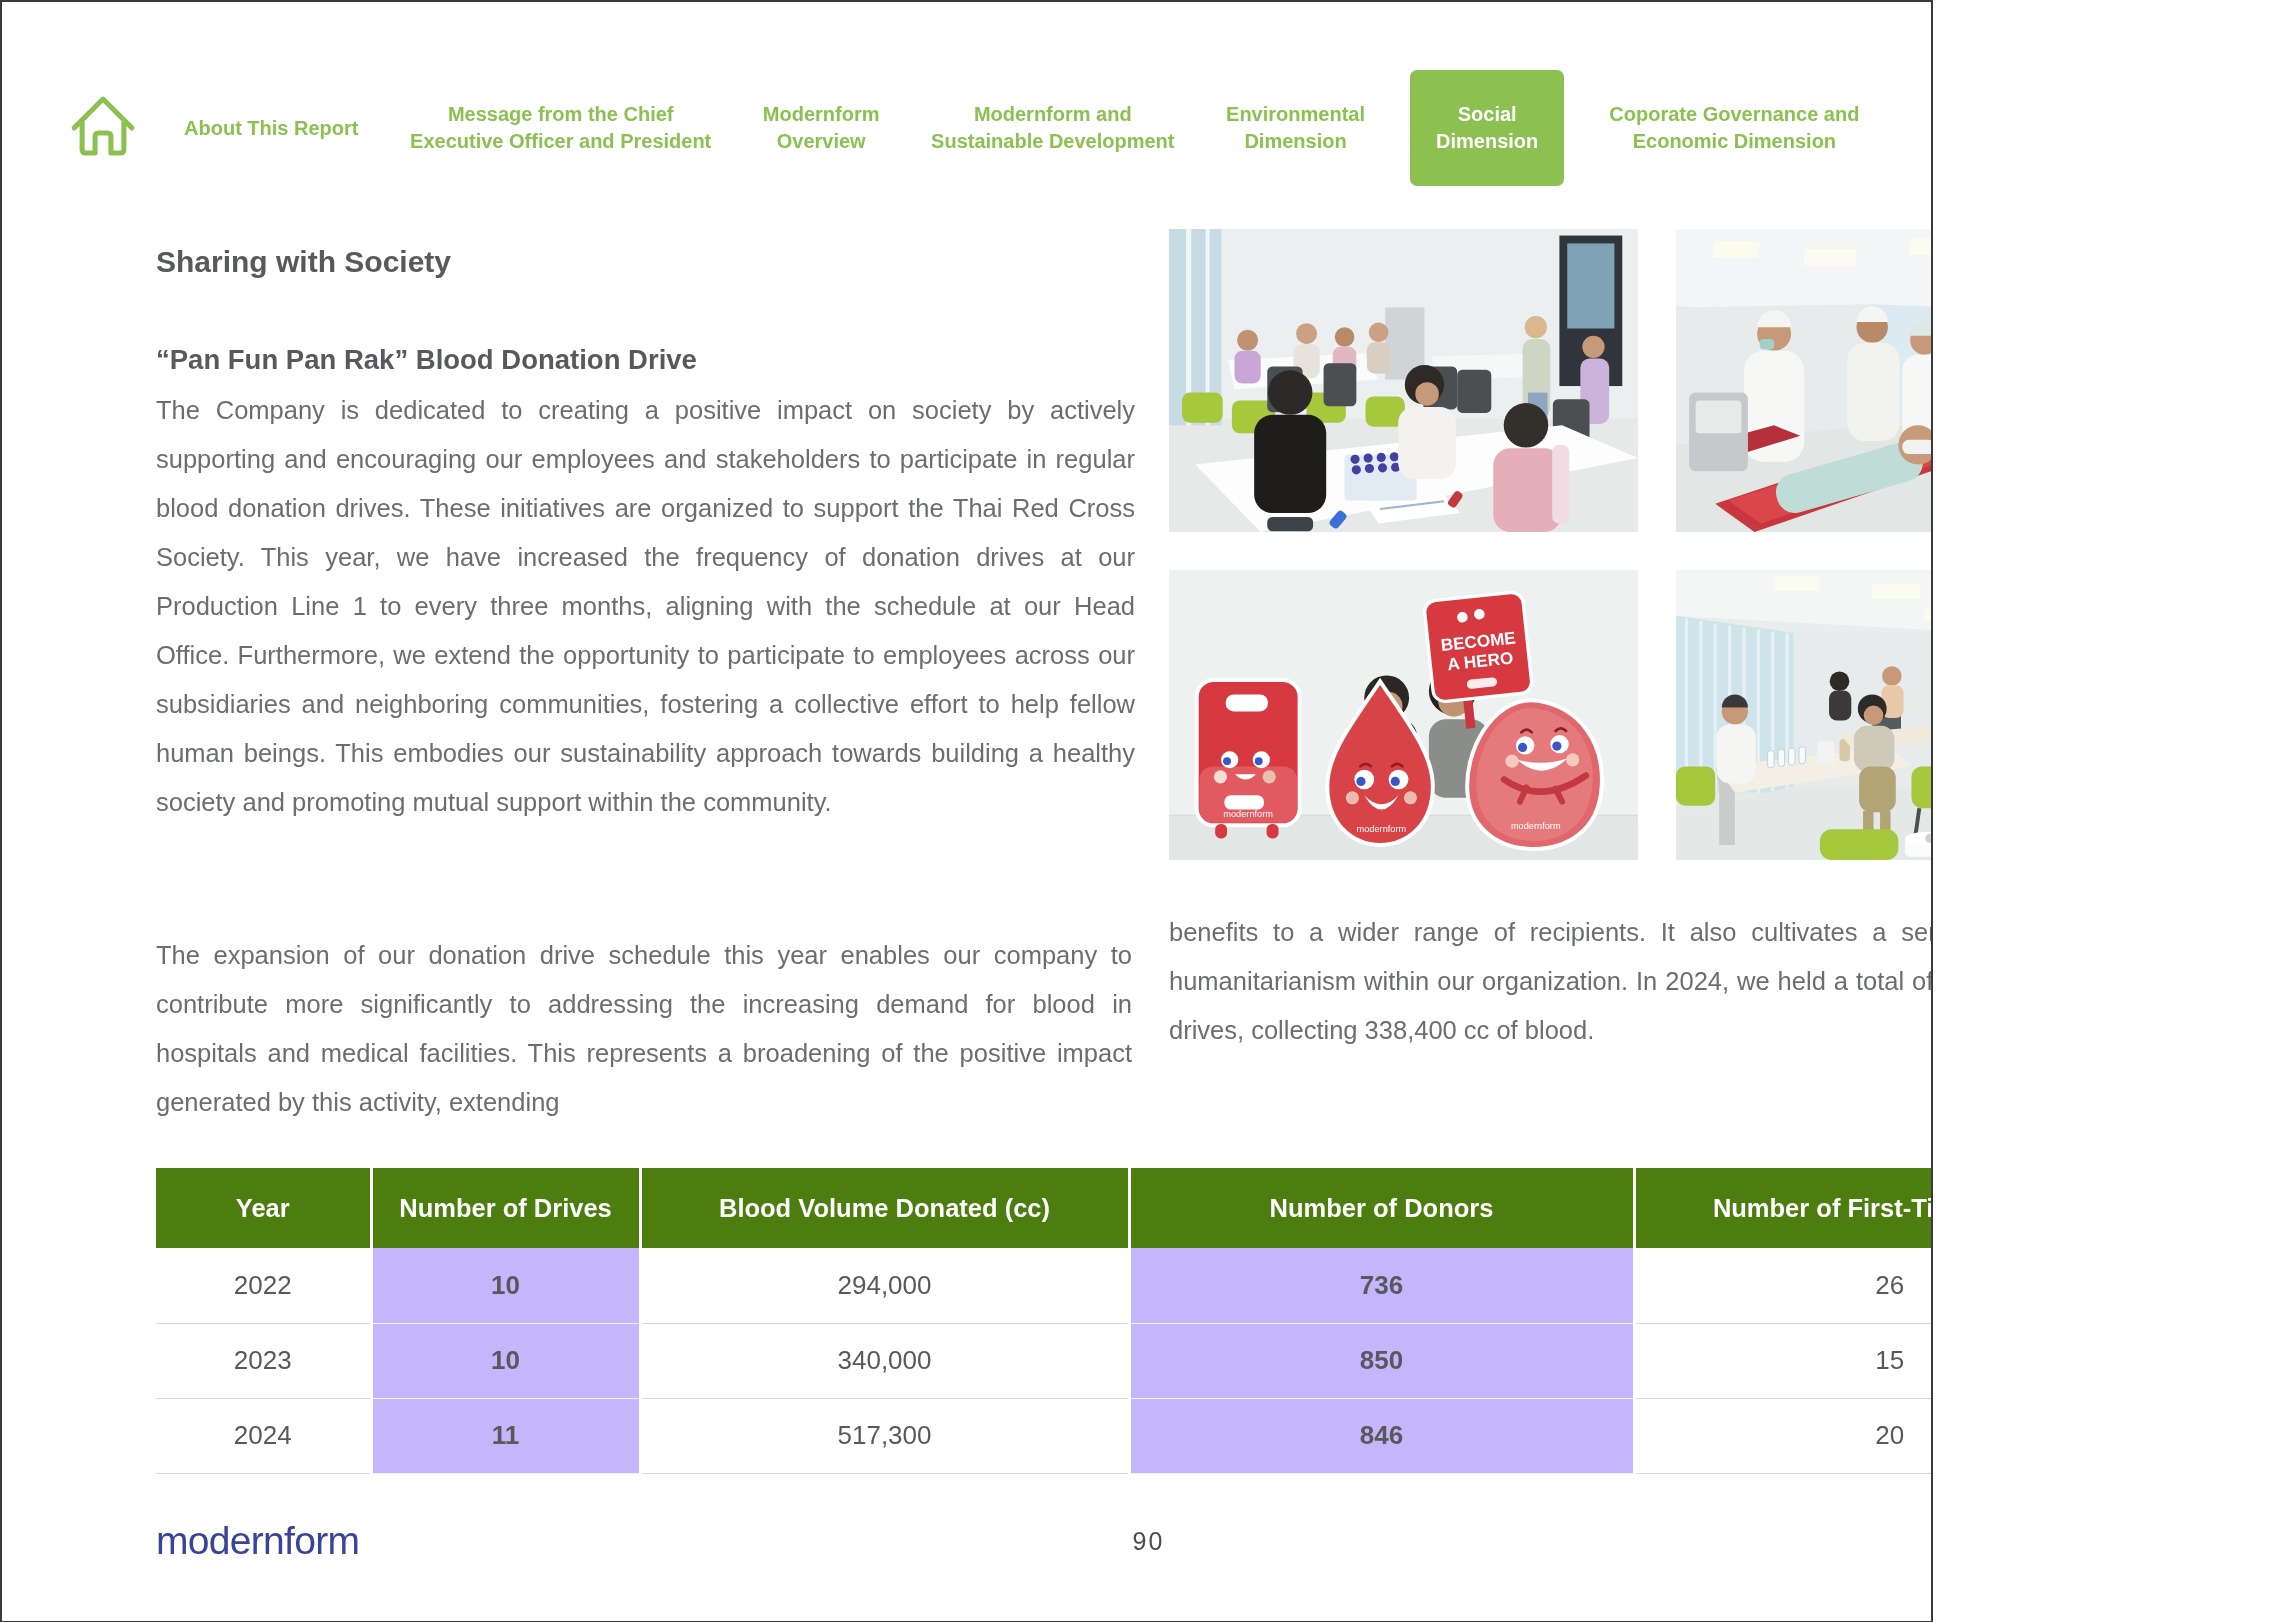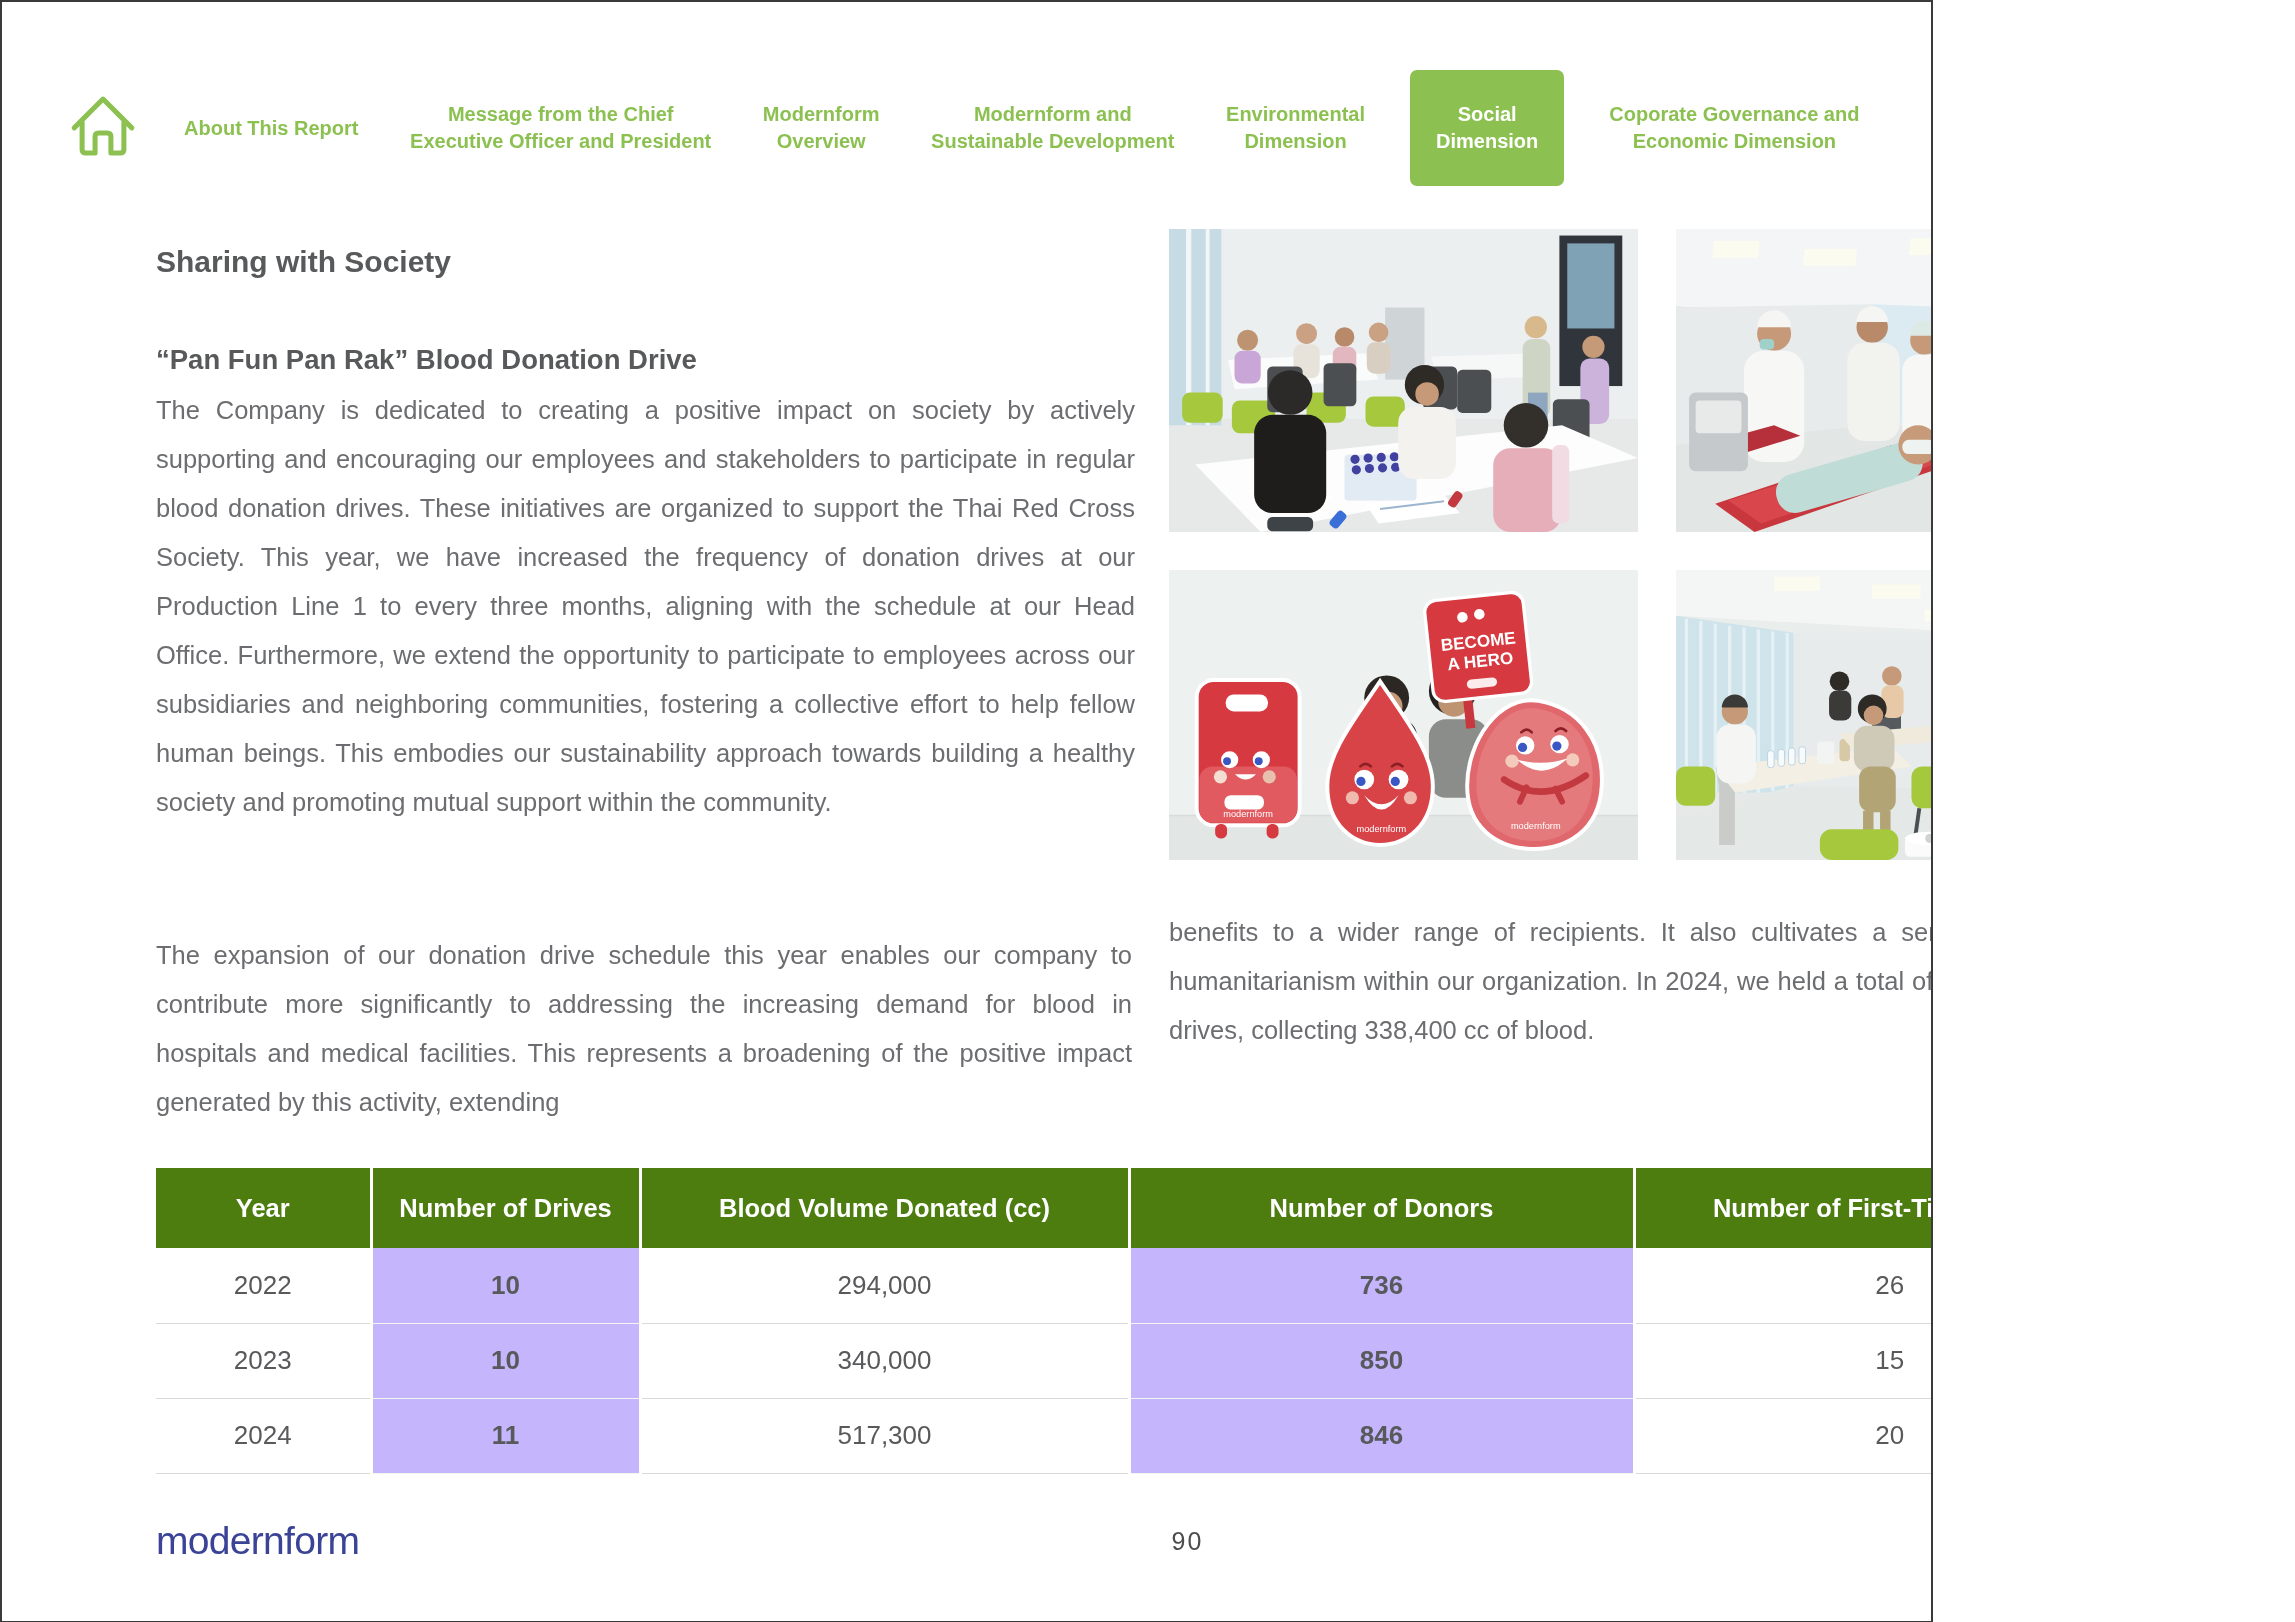--- a/index.html
+++ b/index.html
@@ -72,21 +72,21 @@
   .data-table tbody tr:first-child td { border-top: none; }
   .col-year { width: 215px; } .col-drives { width: 269px; } .col-volume { width: 489px; }
   .col-donors { width: 505px; } .col-first { width: 510px; }
 
   
   .brand {
     position: absolute; left: 154px; top: 1517px;
     font-size: 39px; font-weight: 500; color: #3b4397; letter-spacing: -0.7px;
   }
   .page-num {
-    position: absolute; left: 1120px; top: 1525px; width: 131px; text-align: center;
+    position: absolute; left: 1081px; top: 1525px; width: 131px; text-align: center;
     font-size: 25px; color: #4c4c4e; letter-spacing: 2px; font-weight: 500;
   }
   .brand-mark {
     position: absolute; left: 2090px; top: 1514px; width: 55px; height: 55px;
     border-radius: 50%; background: #3d459c;
   }
   .brand-mark svg { display:block; width:100%; height:100%; }
 </style>
 </head>
 <body>

